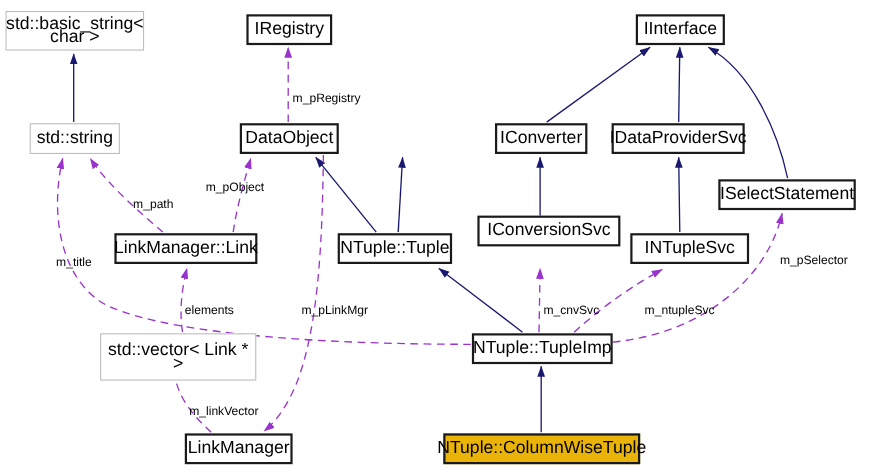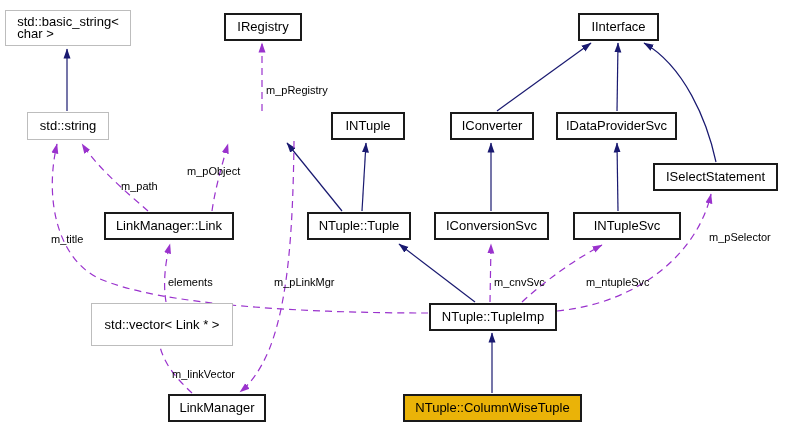--- a/index.html
+++ b/index.html
@@ -3,22 +3,22 @@
 <meta charset="utf-8">
 <style>
   html,body{margin:0;padding:0;background:#ffffff;}
   .diagram{
     position:relative;width:791px;height:427px;background:#ffffff;
     font-family:"Liberation Sans","DejaVu Sans",sans-serif;overflow:hidden;
   }
   .diagram svg{position:absolute;left:0;top:0;width:791px;height:427px;}
   .node{
     position:absolute;box-sizing:border-box;display:flex;align-items:center;justify-content:center;
-    background:#ffffff;border:2px solid #1a1a1a;font-size:13px;line-height:12px;color:#000;
-    text-align:left;white-space:pre-line;cursor:pointer;
+    background:#ffffff;border:2px solid #1a1a1a;font-size:16px;line-height:12px;color:#000;
+    text-align:center;white-space:pre-line;cursor:pointer;
   }
   .node.external{border:1px solid #bdbdbd;}
   .node.main{background:#eab308;}
   .elabel{
     position:absolute;font-size:11px;line-height:12px;color:#000;white-space:nowrap;margin-top:14px;
   }
 </style>
 </head>
 <body>
 
@@ -61,34 +61,34 @@
 
   <div class="node external" style="left:5px;top:10px;width:126px;height:36px">std::basic_string&lt;
 char &gt;</div>
 
   <div class="node" style="left:224px;top:13px;width:78px;height:28px">IRegistry</div>
 
   <div class="node" style="left:578px;top:13px;width:81px;height:28px">IInterface</div>
 
   <div class="node external" style="left:27px;top:112px;width:82px;height:28px">std::string</div>
 
+  <div class="node" style="left:218px;top:112px;width:90px;height:28px">DataObject</div>
 
-  <div class="node" style="left:331px;top:112px;width:74px;height:28px">INTuple</div>
 
   <div class="node" style="left:556px;top:112px;width:121px;height:28px">IDataProviderSvc</div>
 
   <div class="node" style="left:450px;top:112px;width:84px;height:28px">IConverter</div>
 
   <div class="node" style="left:653px;top:163px;width:125px;height:28px">ISelectStatement</div>
 
   <div class="node" style="left:104px;top:212px;width:130px;height:28px">LinkManager::Link</div>
 
   <div class="node" style="left:307px;top:212px;width:104px;height:28px">NTuple::Tuple</div>
 
-  <div class="node" style="left:434px;top:212px;width:115px;height:28px">IConversionSvc</div>
+  <div class="node" style="left:434px;top:196px;width:130px;height:28px">IConversionSvc</div>
 
   <div class="node" style="left:573px;top:212px;width:108px;height:28px">INTupleSvc</div>
 
   <div class="node external" style="left:91px;top:303px;width:142px;height:43px">std::vector&lt; Link * &gt;</div>
 
   <div class="node" style="left:429px;top:303px;width:128px;height:28px">NTuple::TupleImp</div>
 
   <div class="node" style="left:168px;top:394px;width:98px;height:28px">LinkManager</div>
 
   <div class="node main" style="left:403px;top:394px;width:179px;height:28px">NTuple::ColumnWiseTuple</div>

